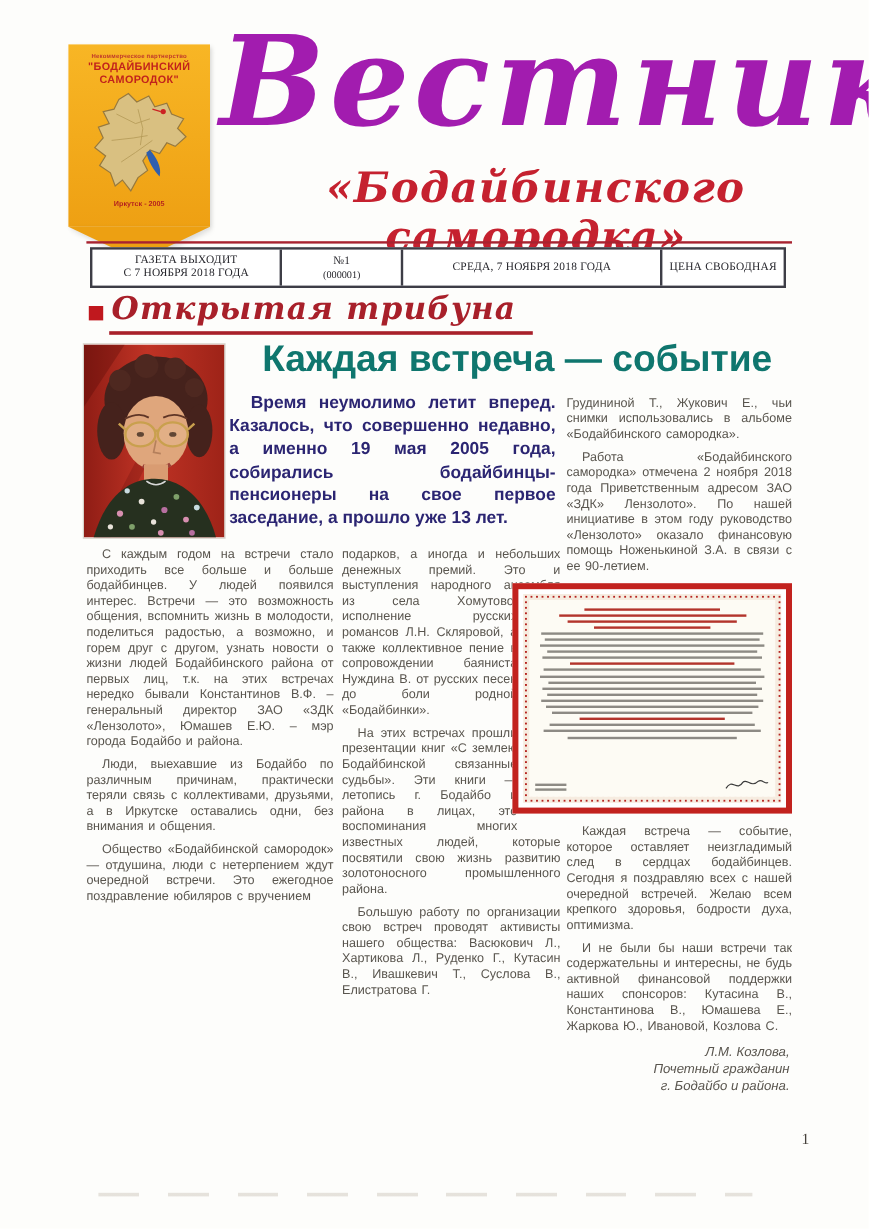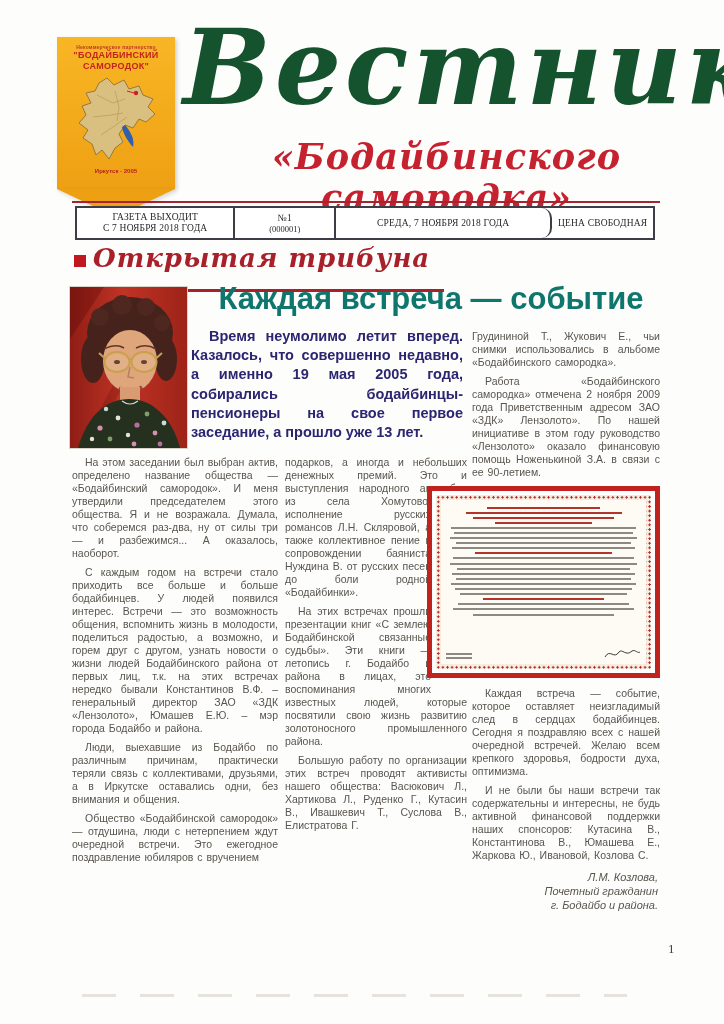--- a/index.html
+++ b/index.html
@@ -12,42 +12,42 @@
 межpadding:0;box-shadow:2px 2px 4px rgba(0,0,0,.18);padding-top:7px;box-sizing:border-box;}
   .pennant-tip{width:0;height:0;border-left:59px solid transparent;border-right:59px solid transparent;
                border-top:28px solid #eda012;filter:drop-shadow(2px 2px 2px rgba(0,0,0,.15));}
   .badge-org{font-size:5px;font-weight:bold;color:#c0392b;text-align:center;letter-spacing:.2px;}
   .badge-name{font-size:9px;font-weight:bold;color:#c2231c;text-align:center;line-height:11px;letter-spacing:.3px;}
   .badge-map{display:block;margin:1px auto 0;}
   .badge-year{font-size:6px;font-weight:bold;color:#b5231f;text-align:center;margin-top:1px;}
 
   .mast-title{position:absolute;left:183px;top:8px;width:522px;text-align:left;
               font-family:"DejaVu Serif",serif;font-style:italic;font-weight:bold;
-              font-size:104px;line-height:120px;color:#14532d;letter-spacing:4px;}
+              font-size:104px;line-height:120px;color:#a21caf;letter-spacing:4px;}
   .mast-subtitle{position:absolute;left:188px;top:136px;width:517px;text-align:center;
               font-family:"DejaVu Serif",serif;font-style:italic;font-weight:bold;
               font-size:35px;color:#c5212f;letter-spacing:1px;}
 
   .rule-red{position:absolute;left:72px;top:201px;width:588px;height:2px;background:#a82330;}
 
   .info-bar{position:absolute;left:75px;top:206px;width:580px;height:34px;display:flex;
             border:2px solid #3d3d46;box-sizing:border-box;background:#fff;}
   .info-cell{display:flex;flex-direction:column;justify-content:center;align-items:center;
              border-right:2px solid #3d3d46;box-sizing:border-box;
              font-family:"Liberation Serif",serif;color:#26262c;text-align:center;}
   .info-cell:last-child{border-right:none;border-radius:11px;}
-  .ic1{width:27.5%;text-align:center;} .ic2{width:17.5%;} .ic3{width:37.5%;border-radius:10px;} .ic4{width:17.5%;}
+  .ic1{width:27.5%;text-align:center;} .ic2{width:17.5%;} .ic3{width:37.5%;} .ic4{width:17.5%;}
   .info-line{font-size:9.5px;line-height:11px;letter-spacing:.2px;}
   .info-small{font-size:8.5px;line-height:10px;}
 
   .section-head{position:absolute;left:74px;top:243px;display:flex;align-items:flex-start;}
   .sq{width:12px;height:12px;background:#c0181e;margin-top:12px;margin-right:5px;}
   .section-title{font-family:"DejaVu Serif",serif;font-style:italic;font-weight:bold;
                  font-size:26px;color:#a8202a;border-bottom:3px solid #a8202a;
-                 padding:0 14px 16px 2px;letter-spacing:1px;}
+                 padding:0 14px 3px 2px;letter-spacing:1px;}
 
   
   .headline{position:absolute;left:198px;top:281px;width:466px;text-align:center;
             font-weight:bold;font-size:31px;color:#0f766e;letter-spacing:0px;}
 
   .portrait{position:absolute;left:70px;top:287px;width:117px;height:161px;
             box-shadow:0 0 0 1px #d8d4cc;}
 
   .lead{position:absolute;left:191px;top:327px;width:272px;
         font-weight:bold;font-size:14.5px;line-height:19.2px;color:#2b2572;
@@ -197,35 +197,34 @@
       </g>
       <path d="M52,114 Q60,120 68,114" stroke="#d8d8d8" stroke-width="1.2" fill="none"></path>
     </svg>
   </div>
 
   <div class="lead">Время неумолимо летит вперед. Казалось, что совершенно недавно, а именно 19 мая 2005 года, собирались бодайбинцы-пенсионеры на свое первое заседание, а прошло уже 13 лет.</div>
 
   <div class="columns">
 
     <div class="col col1">
-      <p class="bp">На этом заседании был выбран актив, определено название общества — «Бодайбинский самородок». И меня утвердили председателем этого общества. Я и не возражала. Думала, что соберемся раз-два, ну от силы три — и разбежимся... А оказалось, наоборот.</p>
       <p class="bp">С каждым годом на встречи стало приходить все больше и больше бодайбинцев. У людей появился интерес. Встречи — это возможность общения, вспомнить жизнь в молодости, поделиться радостью, а возможно, и горем друг с другом, узнать новости о жизни людей Бодайбинского района от первых лиц, т.к. на этих встречах нередко бывали Константинов В.Ф. – генеральный директор ЗАО «ЗДК «Лензолото», Юмашев Е.Ю. – мэр города Бодайбо и района.</p>
       <p class="bp">Люди, выехавшие из Бодайбо по различным причинам, практически теряли связь с коллективами, друзьями, а в Иркутске оставались одни, без внимания и общения.</p>
       <p class="bp">Общество «Бодайбинской самородок» — отдушина, люди с нетерпением ждут очередной встречи. Это ежегодное поздравление юбиляров с вручением</p>
     </div>
 
     <div class="col col2">
       <p class="bp noindent"><span>подарков, а иногда и небольших денежных премий. Это и выступления народного ансамбля из </span><span class="wrap-spacer"></span><span>села Хомутово, исполнение русских романсов Л.Н. Скляровой, а также коллективное пение в сопровождении баяниста Нуждина В. от русских песен до боли родной «Бодайбинки».</span></p>
       <p class="bp">На этих встречах прошли презентации книг «С землею Бодайбинской связанные судьбы». Эти книги — летопись г. Бодайбо и района в лицах, это воспоминания многих известных людей, которые посвятили свою жизнь развитию золотоносного промышленного района.</p>
-      <p class="bp">Большую работу по организации этих встреч проводят активисты нашего общества: Васюкович Л., Хартикова Л., Руденко Г., Кутасин В., Ивашкевич Т., Суслова В., Елистратова Г.</p>
+      <p class="bp">Большую работу по организации свою встреч проводят активисты нашего общества: Васюкович Л., Хартикова Л., Руденко Г., Кутасин В., Ивашкевич Т., Суслова В., Елистратова Г.</p>
     </div>
 
     <div class="col col3">
       <p class="bp noindent">Грудининой Т., Жукович Е., чьи снимки использовались в альбоме «Бодайбинского самородка».</p>
-      <p class="bp">Работа «Бодайбинского самородка» отмечена 2 ноября 2009 года Приветственным адресом ЗАО «ЗДК» Лензолото». По нашей инициативе в этом году руководство «Лензолото» оказало финансовую помощь Ноженькиной З.А. в связи с ее 90-летием.</p>
+      <p class="bp">Работа «Бодайбинского самородка» отмечена 2 ноября 2018 года Приветственным адресом ЗАО «ЗДК» Лензолото». По нашей инициативе в этом году руководство «Лензолото» оказало финансовую помощь Ноженькиной З.А. в связи с ее 90-летием.</p>
 
       <div class="photo-frame">
         <div class="cert">
           <div class="cert-inner">
             <div class="cl red" style="width: 58%;"></div>
               <div class="cl red" style="width: 80%;"></div>
               <div class="cl red" style="width: 72%;"></div>
               <div class="cl red" style="width: 50%;"></div>
               <div class="cl gray" style="width: 95%;"></div>
               <div class="cl gray" style="width: 92%;"></div>

